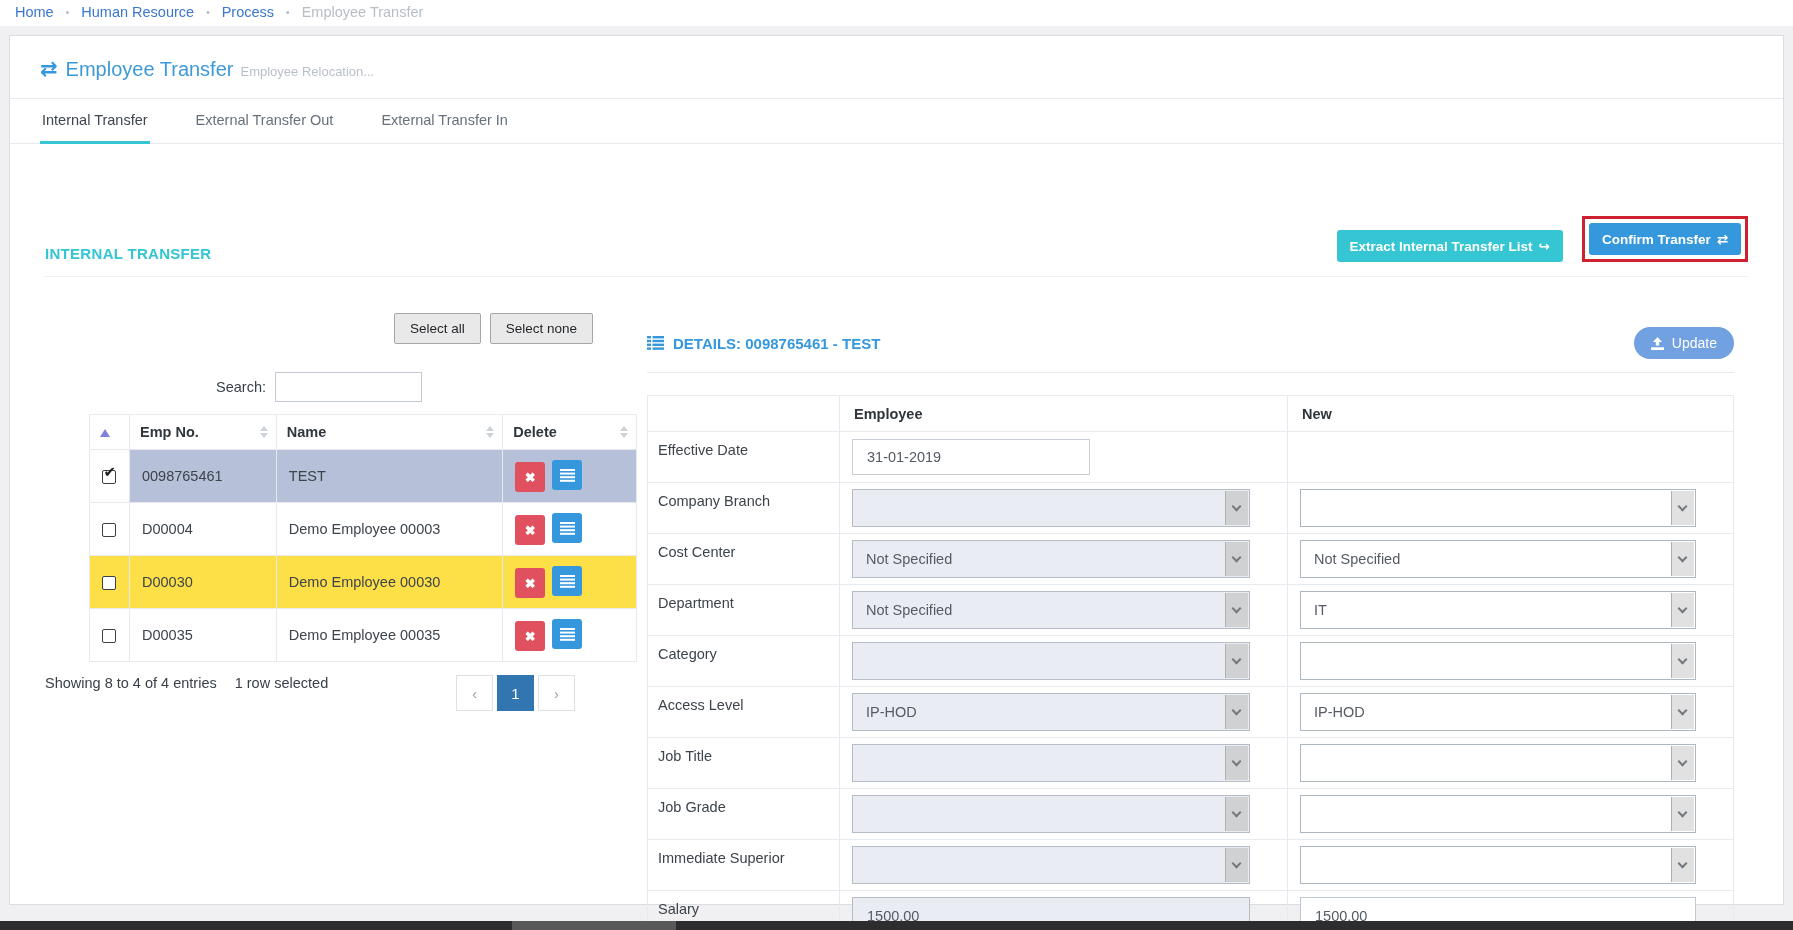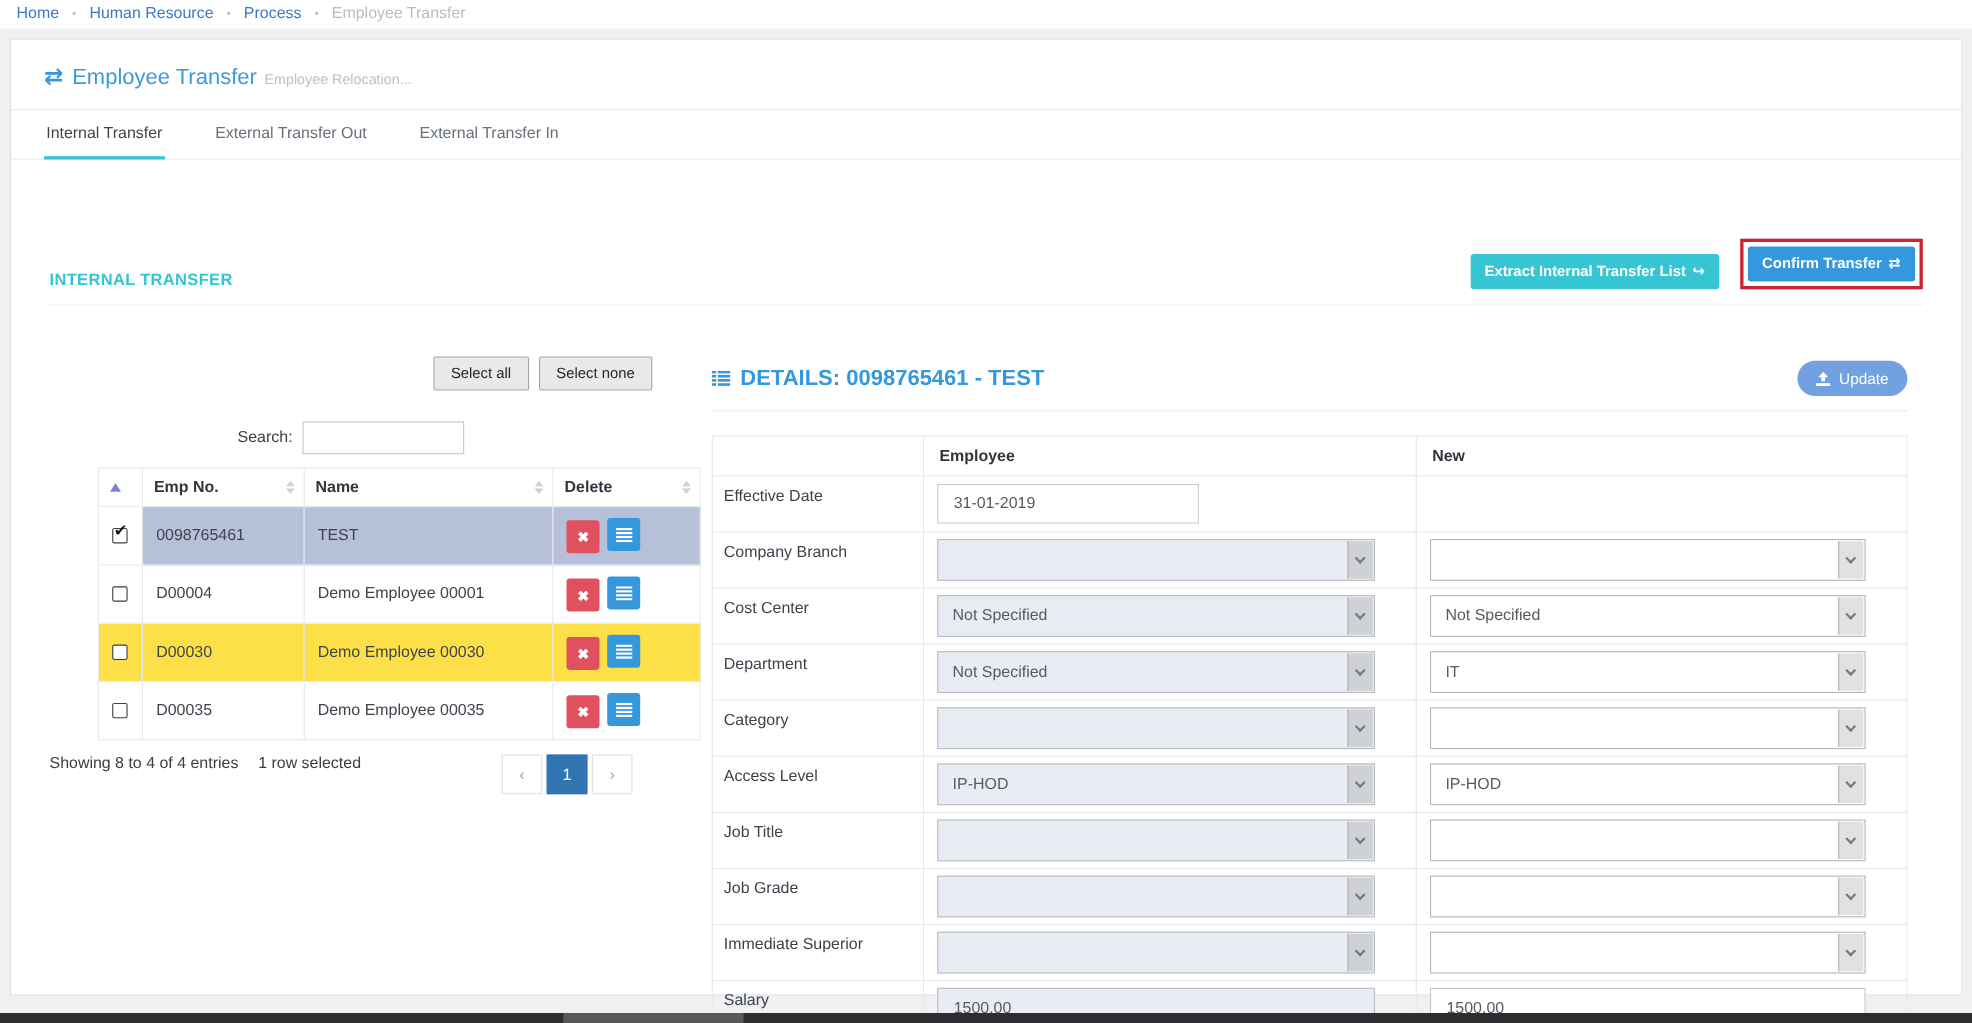--- a/index.html
+++ b/index.html
@@ -31,21 +31,21 @@
     padding:8px 13px; border-radius:3px; cursor:pointer; font-family:inherit; white-space:nowrap; }
   .btn-teal { background:#36c6d3; }
   .btn-blue { background:#3598dc; }
   .btn-ico { margin-left:6px; font-weight:bold; }
   .annotation { border:3px solid #cf2030; padding:4px; }
 
   .columns { display:flex; margin-top:16px; }
   .left-col { width:548px; flex:none; }
   .right-col { flex:1; max-width:1087px; margin-left:54px; }
 
-  .sel-toolbar { margin-top:30px; display:flex; justify-content:flex-end; gap:9px; }
+  .sel-toolbar { margin-top:20px; display:flex; justify-content:flex-end; gap:9px; }
   .btn-light { background:#e9e9e9; border:1px solid #a3a7ac; border-radius:2px; padding:7px 15px;
     font-size:13.5px; color:#24272b; cursor:pointer; font-family:inherit; }
   .search-row { margin-top:28px; display:flex; justify-content:center; align-items:center; gap:9px; font-size:14.5px; }
   .search-row input { width:147px; height:30px; border:1px solid #c3cad3; padding:0 8px; font-size:14px; font-family:inherit; }
 
   table.emp { margin-top:12px; width:100%; border-collapse:collapse; font-size:14.5px;margin-left:44px; }
   table.emp th, table.emp td { border:1px solid #e6eaee; }
   table.emp th { text-align:left; padding:9px 10px; color:#30363c; position:relative; }
   table.emp td { padding:10px 12px; color:#3d444c; height:52px; }
   .cb-col { width:40px; }
@@ -71,21 +71,21 @@
 
   .list-footer { margin-top:13px; display:flex; align-items:flex-start; font-size:14.5px; color:#383f47; }
   .rowsel { margin-left:18px; }
   .pager { margin-left:auto; display:flex; margin-right:18px; }
   .pg { min-width:37px; height:36px; border:1px solid #dde1e6; background:#fff; color:#9aa2ab;
     display:flex; align-items:center; justify-content:center; font-size:15px; cursor:pointer; }
   .pg + .pg { margin-left:4px; }
   .pg.active { background:#3276b1; border-color:#3276b1; color:#fff; }
 
   .details-head { margin-top:34px; display:flex; justify-content:space-between; align-items:center; }
-  .details-title { color:#3598dc; font-weight:bold; font-size:20px; display:flex; align-items:center; gap:9px; }
+  .details-title { color:#3598dc; font-weight:bold; font-size:15px; display:flex; align-items:center; gap:9px; }
   .btn-update { background:#71a1e0; border:none; color:#fff; border-radius:17px; padding:8px 17px;
     font-size:14px; display:flex; align-items:center; gap:8px; cursor:pointer; font-family:inherit; }
   .details-divider { border-top:1px solid #e7eaee; margin-top:13px; }
 
   table.details { margin-top:22px; width:100%; border-collapse:collapse; font-size:14.5px; }
   table.details th, table.details td { border:1px solid #e7eaee; }
   table.details th { text-align:left; padding:9px 14px; color:#2f353b; height:36px; }
   .lbl-col { width:192px; } .cur-col { width:448px; }
   td.lbl { padding:10px 10px; vertical-align:top; color:#3c434b; }
   td.ctl { padding:6px 12px; vertical-align:middle; height:51px; }
@@ -193,21 +193,21 @@
                         <rect y="7.2" width="15" height="2"></rect>
                         <rect y="10.8" width="15" height="2"></rect>
                       </g>
                     </svg>
                   </button>
               </td>
             </tr>
             <tr>
               <td class="cb-cell"><span class="cb"></span></td>
               <td>D00004</td>
-              <td>Demo Employee 00001</td>
+              <td>Demo Employee 00003</td>
               <td>
                 <button class="row-btn btn-del">
                     <span>✖</span>
                   </button><button class="row-btn btn-list">
                     <svg width="15" height="13" viewBox="0 0 15 13">
                       <g fill="#fff">
                         <rect y="0" width="15" height="2"></rect>
                         <rect y="3.6" width="15" height="2"></rect>
                         <rect y="7.2" width="15" height="2"></rect>
                         <rect y="10.8" width="15" height="2"></rect>

